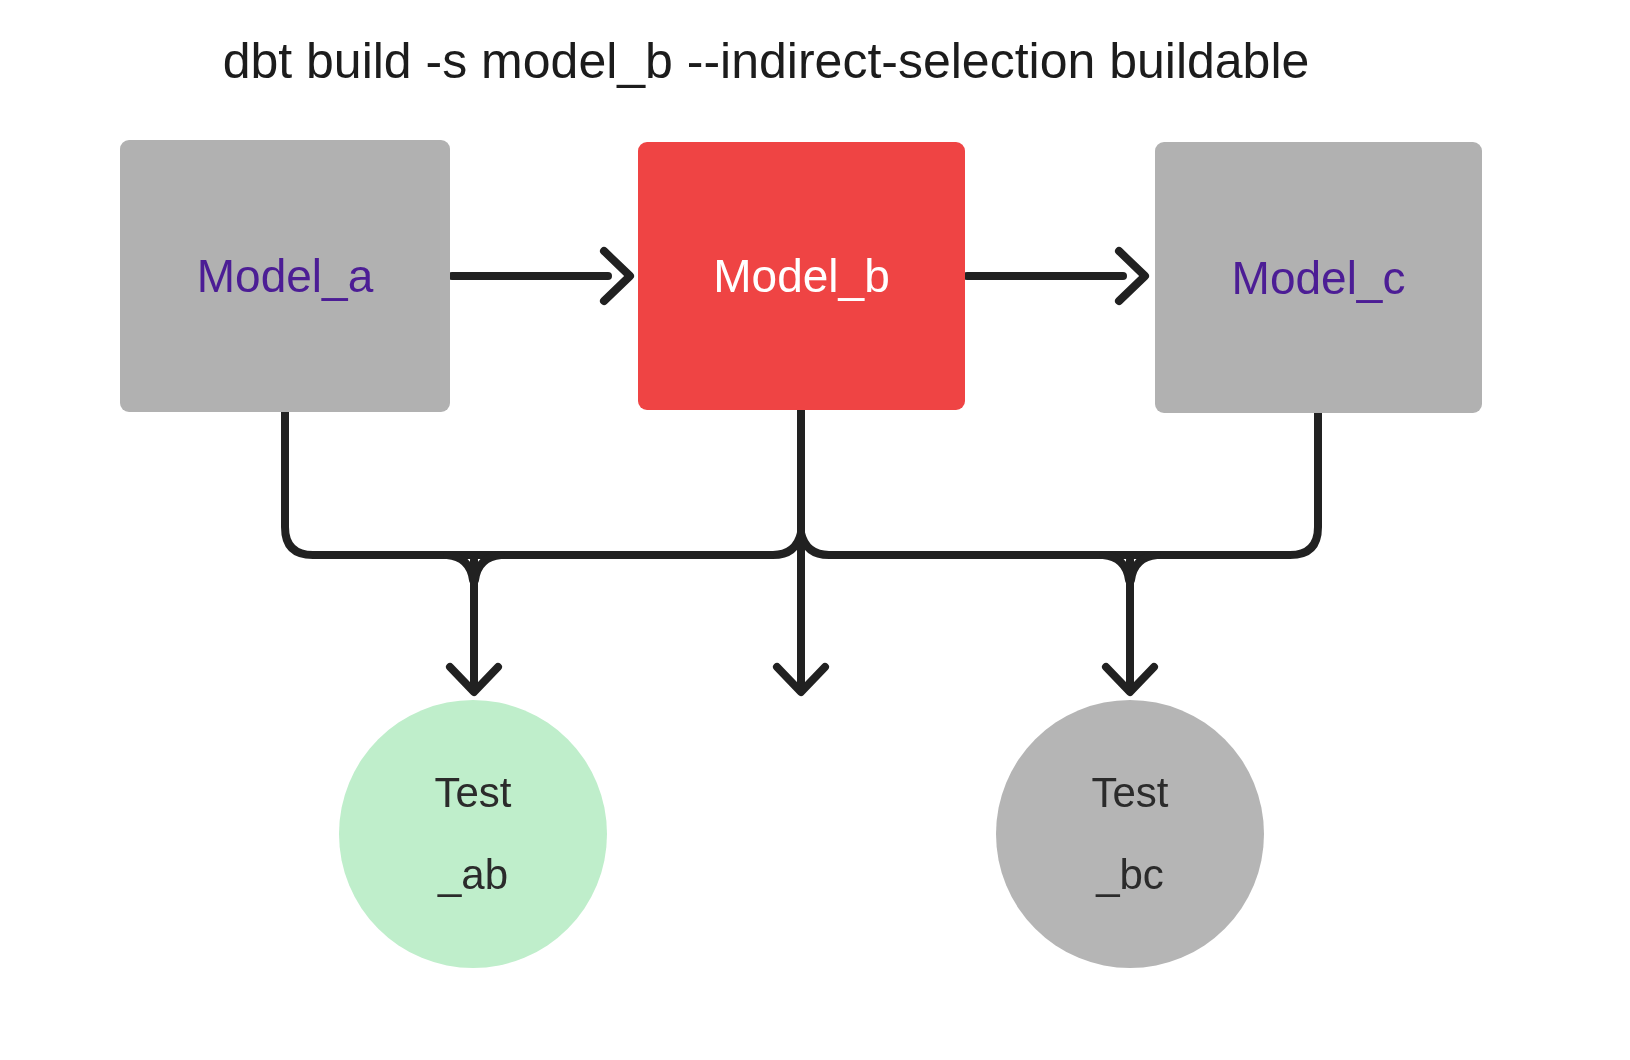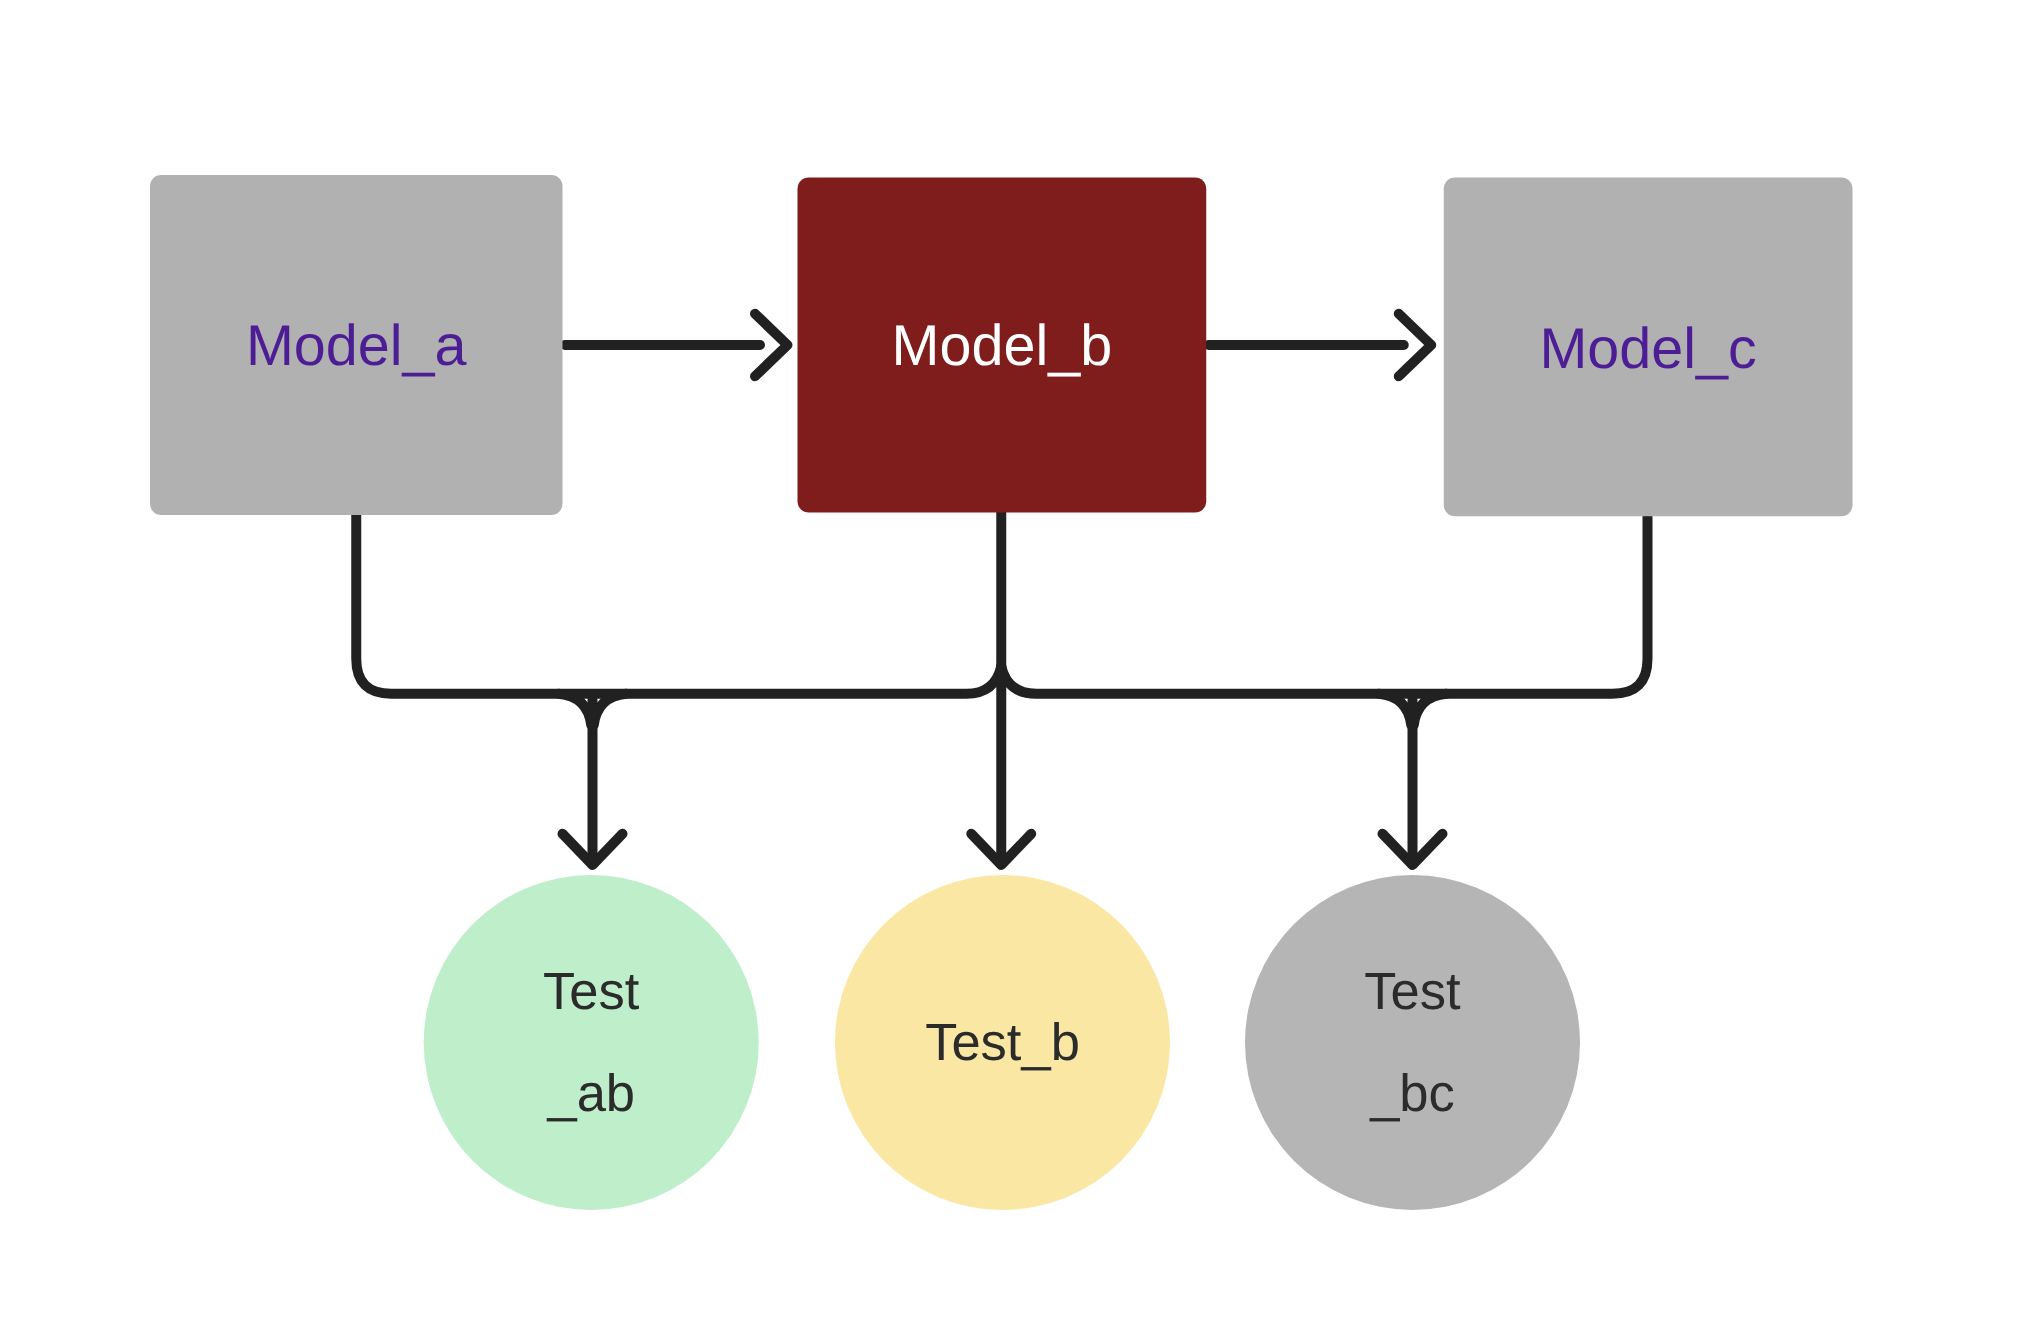--- a/index.html
+++ b/index.html
@@ -26,21 +26,21 @@
   .box {
     position: absolute;
     border-radius: 9px;
     display: flex;
     align-items: center;
     justify-content: center;
     font-size: 46px;
     color: #4c1d95;
   }
   .box-gray { background: #b1b1b1; }
-  .box-blue { background: #7f1d1d; color: #ffffff; }
+  .box-blue { background: #ef4444; color: #ffffff; }
   #node-model-a { left: 120px; top: 140px; width: 330px; height: 272px; }
   #node-model-b { left: 638px; top: 142px; width: 327px; height: 268px; }
   #node-model-c { left: 1155px; top: 142px; width: 327px; height: 271px; }
   .circle {
     position: absolute;
     width: 268px;
     height: 268px;
     border-radius: 50%;
     display: flex;
     flex-direction: column;
@@ -70,20 +70,21 @@
     stroke-width: 8;
     stroke-linecap: round;
     stroke-linejoin: round;
   }
 </style>
 </head>
 <body>
 
 <div id="diagram-root">
 
+  <div class="title">dbt build -s model_b --indirect-selection buildable</div>
 
   <svg id="edges-layer" viewBox="0 0 1630 1060" xmlns="http://www.w3.org/2000/svg">
 
     <g>
       <path d="M 452 276 L 608 276"></path>
       <path d="M 604 251 L 630 276 L 604 301"></path>
     </g>
 
     <g>
       <path d="M 967 276 L 1123 276"></path>
@@ -128,22 +129,19 @@
 
   <div id="node-model-c" class="box box-gray">
     <span>Model_c</span>
   </div>
 
   <div id="node-test-ab" class="circle circle-green">
     <span>Test</span>
     <span>_ab</span>
   </div>
 
-  <div id="node-test-b" class="circle circle-yellow">
-    <span>Test_b</span>
-  </div>
 
   <div id="node-test-bc" class="circle circle-gray">
     <span>Test</span>
     <span>_bc</span>
   </div>
 
 </div>
 
 </body></html>

